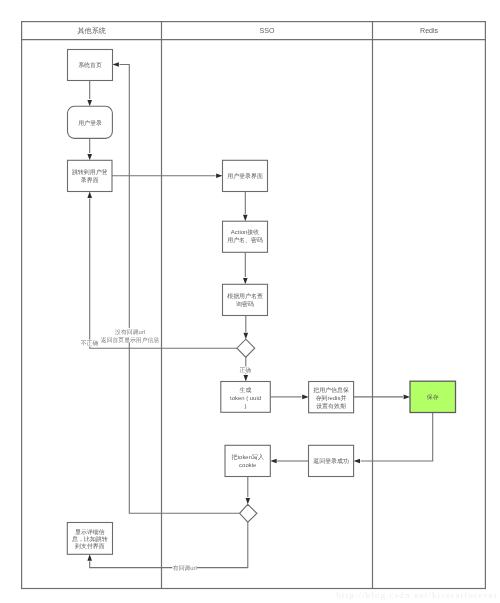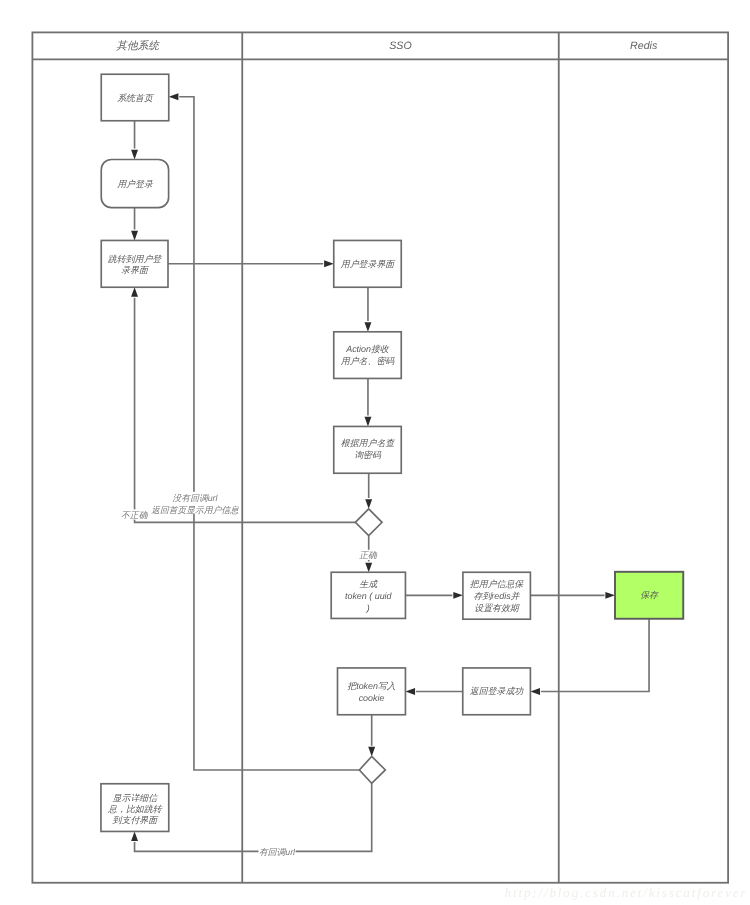--- a/index.html
+++ b/index.html
@@ -5,21 +5,21 @@
 <style>
   html, body {
     margin: 0;
     padding: 0;
     background: #ffffff;
     width: 500px;
     height: 603px;
     overflow: hidden;
   }
   body { font-family: "Liberation Sans", "DejaVu Sans", sans-serif; }
-  #canvas { position: relative; width: 428px; height: 603px; background: #fff; font-style: italic; }
+  #canvas { position: relative; width: 428px; height: 603px; background: #fff; }
   svg { display: block; }
   .ln  { stroke: #737373; stroke-width: 1.1; fill: none; }
   .lane-line { stroke: #707070; stroke-width: 1.2; fill: none; }
   .nd  { stroke: #6b6b6b; stroke-width: 1.1; fill: #ffffff; }
   .nd-green { stroke: #5d5d5d; stroke-width: 1.3; }
   .ar  { fill: #2b2b2b; stroke: none; }
   .tx  { fill: #595959; font-size: 5.95px; text-anchor: middle;
          font-family: "Liberation Sans", "DejaVu Sans", sans-serif; }
   .lane-tx { fill: #5e5e5e; font-size: 7.1px; text-anchor: middle;
          font-family: "Liberation Sans", "DejaVu Sans", sans-serif; }

